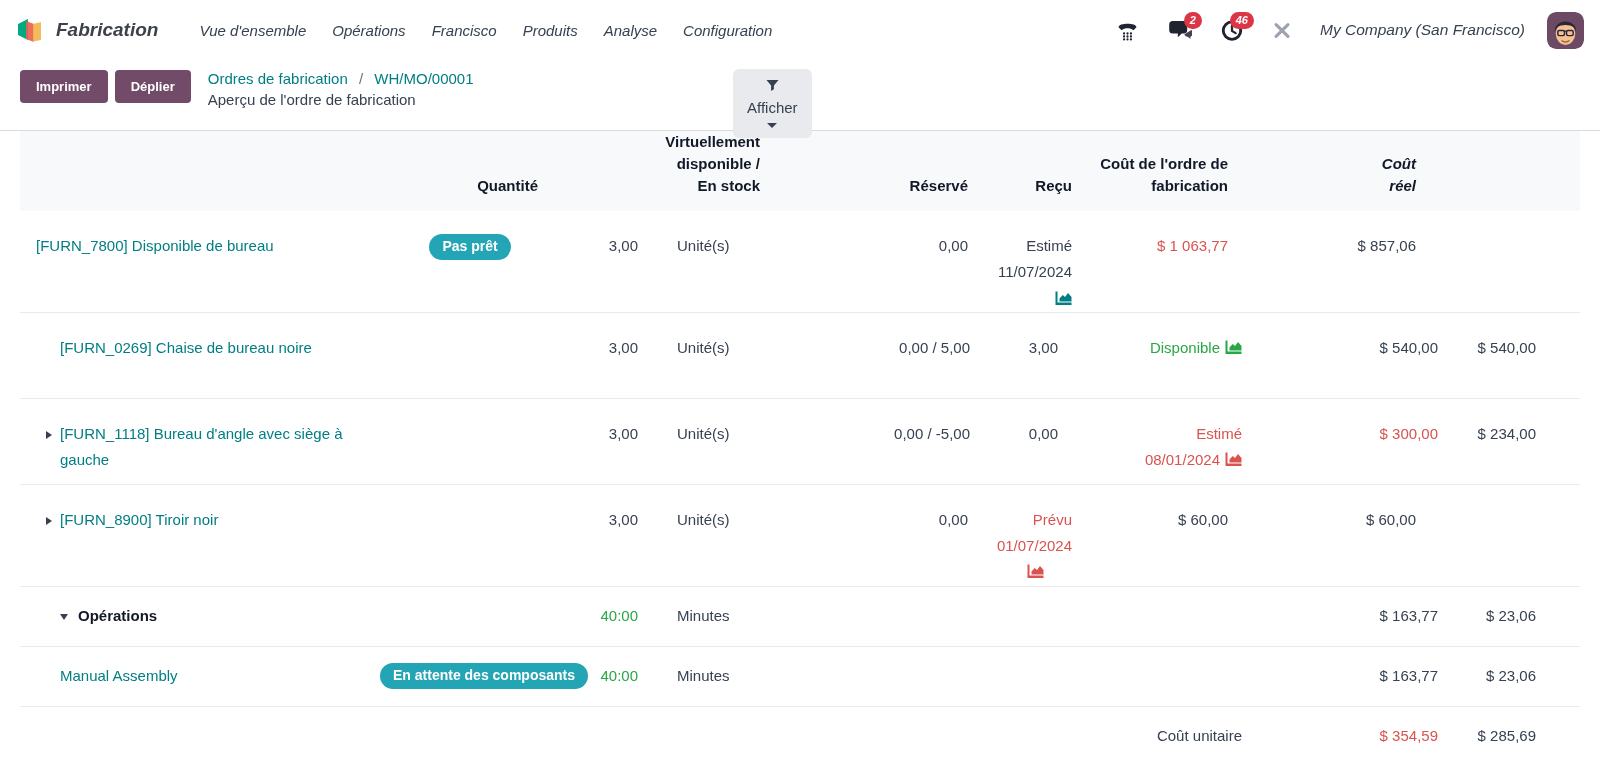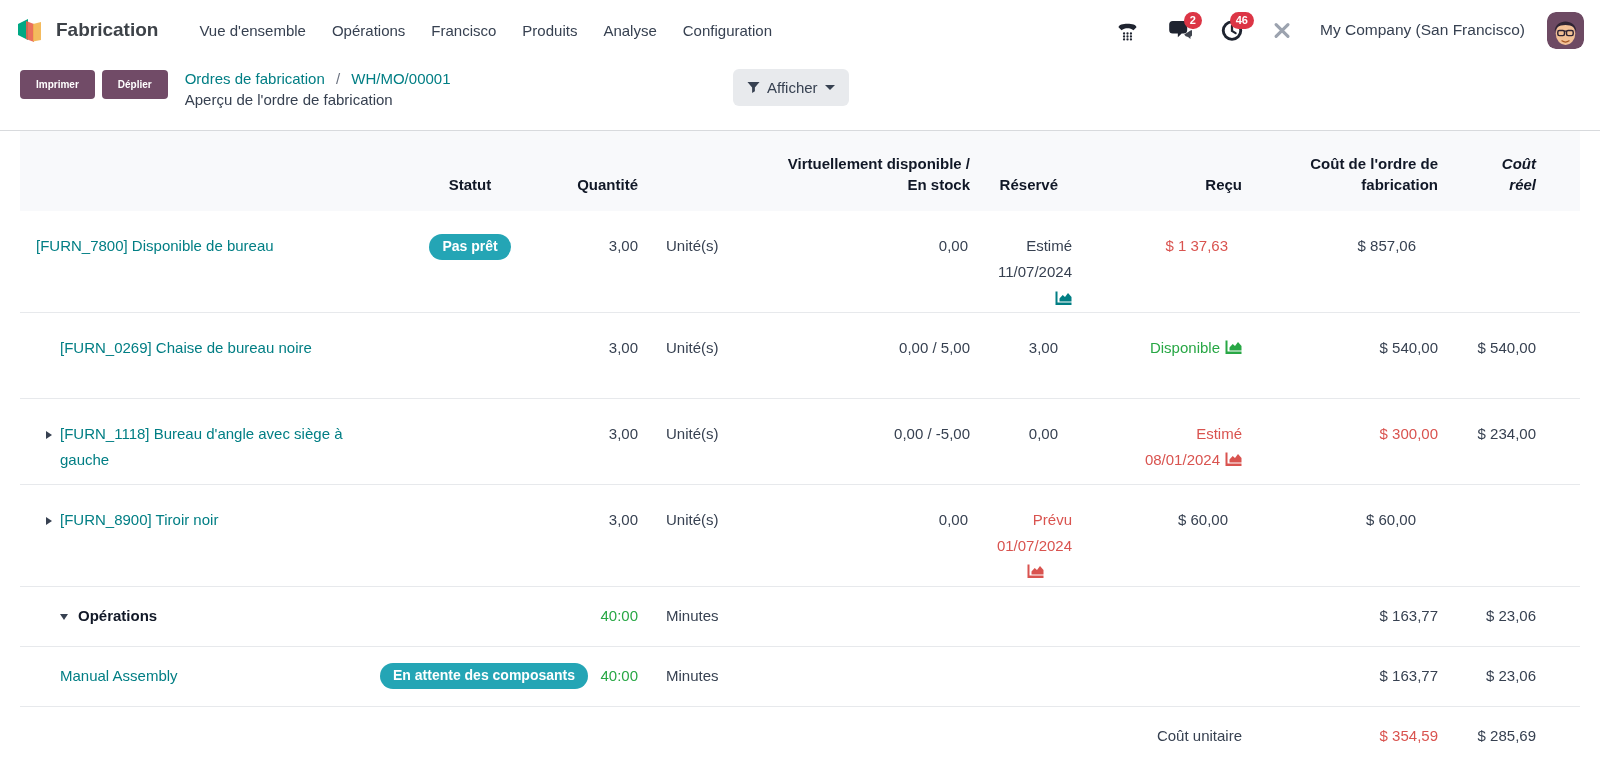--- a/index.html
+++ b/index.html
@@ -1,64 +1,64 @@
 <!DOCTYPE html>
 <html><head>
 <meta charset="utf-8">
 <style>
   * { margin:0; padding:0; box-sizing:border-box; }
   html,body { width:1600px; height:758px; background:#fff; overflow:hidden;
     font-family:"Liberation Sans", sans-serif; color:#374151; }
 
   
   .navbar { height:60px; display:flex; align-items:center; justify-content:space-between;
-    padding:0 16px 0 16px; background:#fff; }
+    padding:0 16px 0 16px; background:#fff;font-style:italic; }
   .nav-left { display:flex; align-items:center; }
   .logo { width:30px; height:30px; display:inline-flex; margin-right:10px; cursor:pointer; }
   .app-title { font-size:19px; font-weight:700; color:#3d4248; margin-right:28px; cursor:pointer; }
   .menu-item { font-size:15px; color:#374151; padding:8px 13px; cursor:pointer; white-space:nowrap; }
   .nav-right { display:flex; align-items:center; gap:8px; }
   .systray-icon { position:relative; width:44px; height:40px; display:inline-flex;
     align-items:center; justify-content:center; color:#1f2430; cursor:pointer; }
   .systray-icon.muted { color:#9ca3af; width:40px; }
   .count-badge { position:absolute; top:2px; right:0px; background:#dc3545; color:#fff;
     font-size:11px; font-weight:700; line-height:1; padding:3px 6px; border-radius:10px; }
   .company { font-size:15.5px; color:#374151; margin:0 14px 0 10px; cursor:pointer; white-space:nowrap; }
   .avatar { width:37px; height:37px; border-radius:9px; overflow:hidden; display:inline-flex; cursor:pointer; }
 
   
   .control-panel { height:70px; position:relative; padding:10px 0 0 20px; display:flex; align-items:flex-start; }
   .btn-primary { background:#714B67; color:#fff; border:none; border-radius:4px;
-    font-family:inherit; font-size:10px; font-weight:600; padding:9px 16px; margin-right:7px; cursor:pointer; }
+    font-family:inherit; font-size:13px; font-weight:600; padding:9px 16px; margin-right:7px; cursor:pointer; }
   .crumb-block { margin-left:10px; }
   .breadcrumb { font-size:15px; }
   .breadcrumb a { color:#017e84; text-decoration:none; cursor:pointer; }
   .breadcrumb .sep { color:#6b7280; margin:0 7px; }
   .subtitle { font-size:15px; color:#374151; margin-top:4px; }
   .btn-display { position:absolute; left:733px; top:9px; background:#e8eaed; border:none;
     border-radius:6px; font-family:inherit; font-size:15px; color:#374151; padding:10px 14px;
-    display:inline-flex; align-items:center; gap:7px; cursor:pointer; }
+    display:inline-flex; align-items:center; gap:7px; cursor:pointer;flex-direction:column; }
   .caret-down-sm { width:0; height:0; border-left:5px solid transparent;
     border-right:5px solid transparent; border-top:5px solid #374151; display:inline-block; }
 
   
   .report { border-top:1px solid #d8dadd; }
   .grid { display:grid; margin:0 20px;
     grid-template-columns:360px 180px 100px 120px 210px 90px 170px 210px 120px; }
   .thead { background:#f8f9fb; height:80px; align-items:end; padding-bottom:0; }
   .thead > div { font-size:15px; font-weight:700; color:#111827; padding-bottom:15px; line-height:1.45; }
   .row { border-bottom:1px solid #e7e9ec; font-size:15px; }
   .row.data { align-items:start; padding-top:22px; min-height:86px; line-height:1.75; }
   .row.line { align-items:center; height:60px; line-height:1.3; }
   .row.foot { align-items:center; height:59px; border-bottom:none; line-height:1.3; }
 
   .c-name   { padding-left:16px; padding-right:10px; }
   .c-status { text-align:center; }
   .c-qty    { text-align:right; padding-right:22px; }
-  .c-uom    { text-align:left;  padding-left:6px; }
+  .c-uom    { text-align:left;  padding-left:6px;margin-left:11px; }
   .c-virt   { text-align:right; padding-right:20px; }
   .c-res    { text-align:right; padding-right:22px; }
   .c-rec    { text-align:right; padding-right:8px; }
   .c-mo     { text-align:right; padding-right:22px; }
   .c-real   { text-align:right; padding-right:44px; }
   .h-real-wrap { display:inline-block; width:48px; text-align:right;font-style:italic; }
 
   .indent { padding-left:40px; }
   .prod-link { color:#017e84; cursor:pointer; }
   .caret-right { width:0; height:0; display:inline-block; margin-right:8px; margin-left:-14px;
@@ -167,21 +167,20 @@
     </svg>
     <span>Afficher</span>
     <span class="caret-down-sm"></span>
   </button>
 </div>
 
 <div class="report">
 
   <div class="grid thead">
     <div class="c-name"></div>
-    <div class="c-status">Statut</div>
     <div class="c-qty">Quantité</div>
     <div class="c-uom"></div>
     <div class="c-virt">Virtuellement disponible / En stock</div>
     <div class="c-res">Réservé</div>
     <div class="c-rec">Reçu</div>
     <div class="c-mo">Coût de l'ordre de fabrication</div>
     <div class="c-real">
       <span class="h-real-wrap">Coût réel</span>
     </div>
   </div>
@@ -192,21 +191,21 @@
     <div class="c-qty">3,00</div>
     <div class="c-uom">Unité(s)</div>
     <div class="c-res">0,00</div>
     <div class="c-rec">
       <div>Estimé</div>
       <div><span>11/07/2024</span><span class="chart-ico ico-teal"><svg viewBox="0 0 17 15" fill="currentColor" width="17" height="15">
               <path d="M0.5 0.5 h2 v11 h14 v2.5 h-16 z"></path>
               <path d="M4.5 10.5 v-3 l3.2-3.5 2.3 2 3-4 3.5 4 v4.5 z"></path>
             </svg></span></div>
     </div>
-    <div class="c-mo txt-danger">$ 1 37,63</div>
+    <div class="c-mo txt-danger">$ 1 063,77</div>
     <div class="c-real">$ 857,06</div>
   </div>
 
   <div class="grid row data">
     <div class="c-name indent"><span class="prod-link">[FURN_0269] Chaise de bureau noire</span></div>
     <div class="c-status"></div>
     <div class="c-qty">3,00</div>
     <div class="c-uom">Unité(s)</div>
     <div class="c-virt">0,00 / 5,00</div>
     <div class="c-res">3,00</div>

